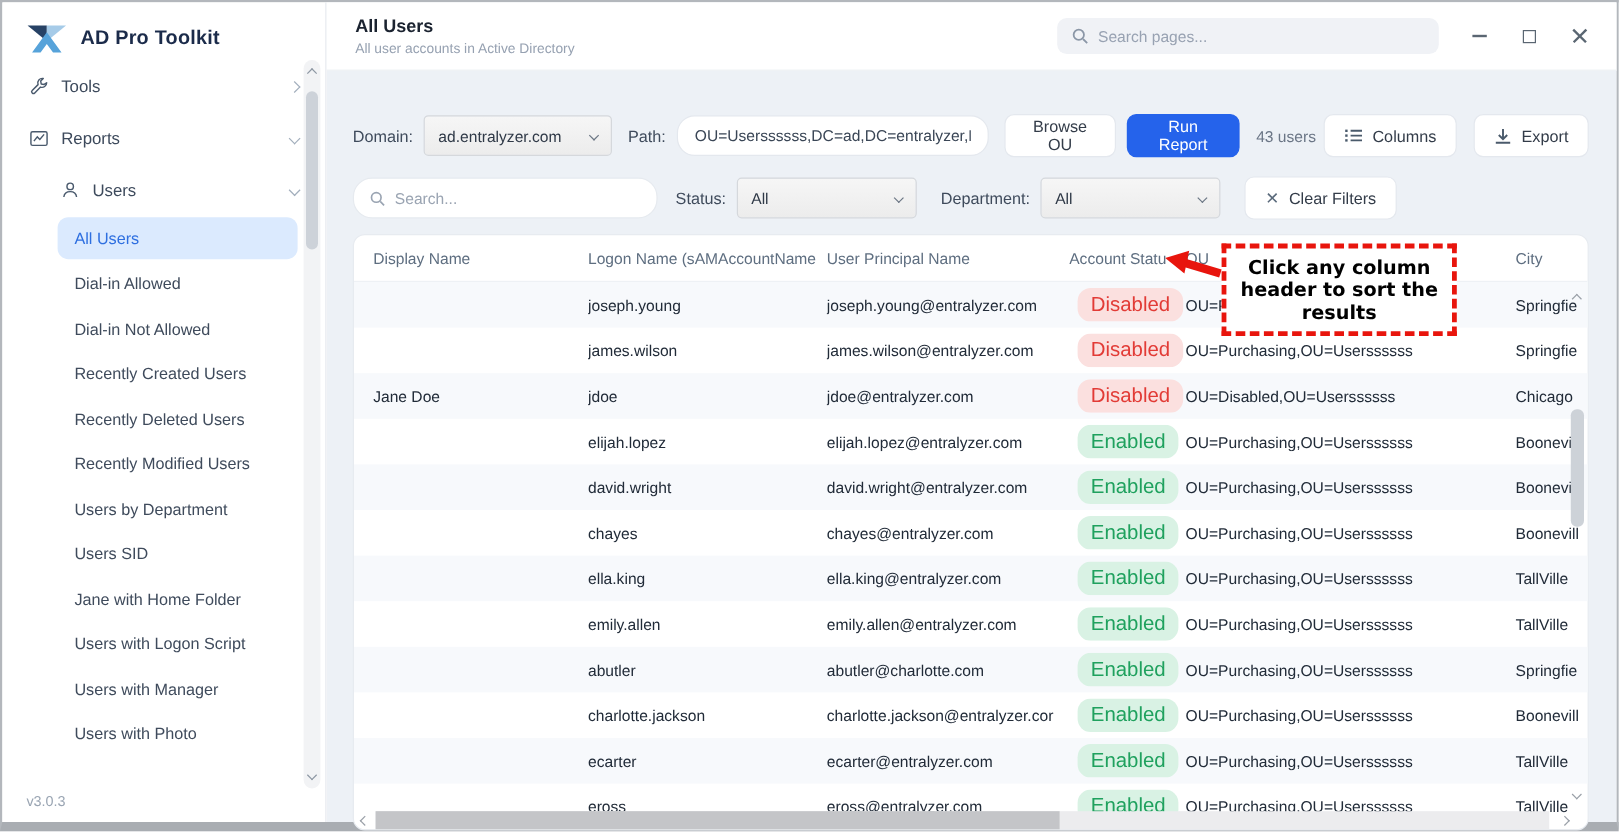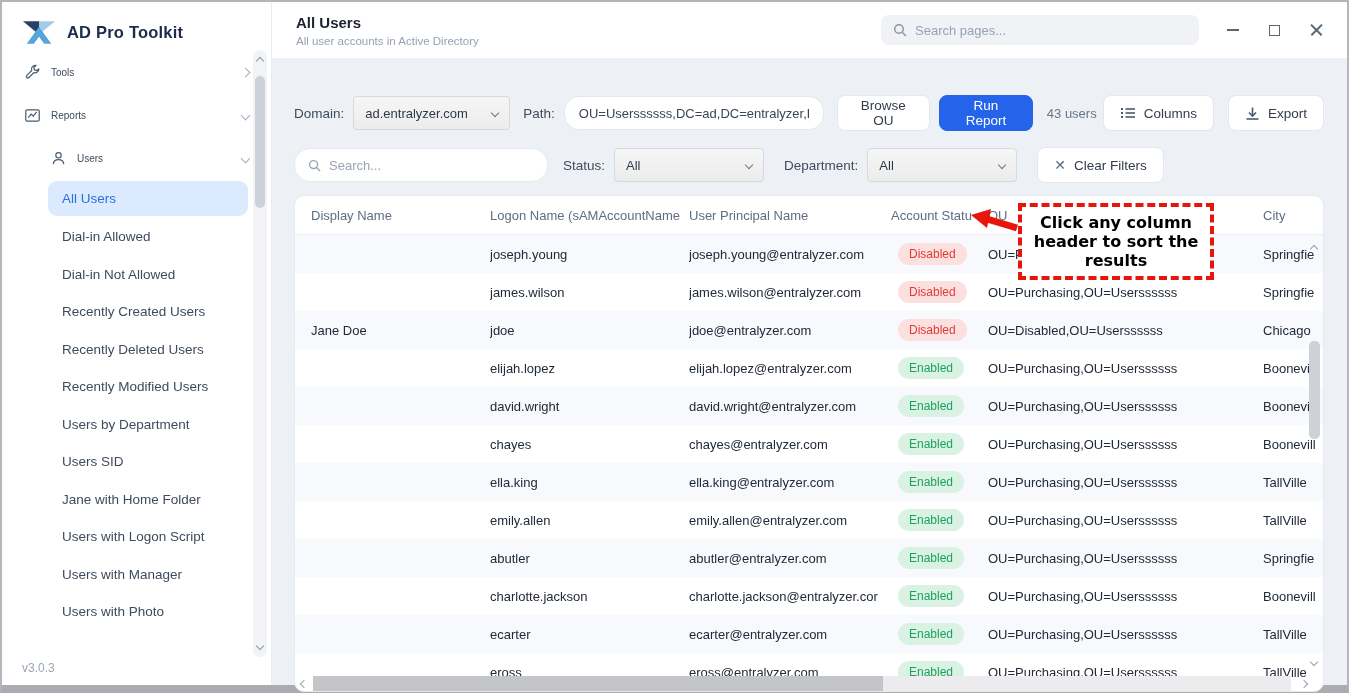--- a/index.html
+++ b/index.html
@@ -5,21 +5,21 @@
   * { margin:0; padding:0; box-sizing:border-box; }
   html,body { width:1349px; height:693px; overflow:hidden; }
   body { font-family:"Liberation Sans", sans-serif; background:#fff; }
 
   .frame { width:1349px; height:693px; border:2px solid #b3b7bc; border-bottom:8px solid #a9adb2; display:flex; background:#fff; }
 
   
   .sidebar { width:270px; flex-shrink:0; background:#fff; border-right:1px solid #e9ecf0; position:relative; }
   .brand { display:flex; align-items:center; gap:11px; padding:16px 0 0 20px; }
   .brand-name { font-size:16.5px; font-weight:bold; color:#1b2b4a; letter-spacing:.2px; }
-  .nav-row { height:30px; display:flex; align-items:center; padding:0 22px; margin-top:13px; font-size:10px; color:#3d4a5c; cursor:default; }
+  .nav-row { height:30px; display:flex; align-items:center; padding:0 22px; margin-top:13px; font-size:14px; color:#3d4a5c; cursor:default; }
   .nav-row:first-of-type { margin-top:10px; }
   .nav-row .nicon { width:17px; height:17px; margin-right:10px; flex-shrink:0; }
   .nav-row.indent { padding-left:48px; }
   .nav-row .spacer { margin-left:auto; }
   .chev { width:7px; height:7px; border-right:1.6px solid #a2aebc; border-bottom:1.6px solid #a2aebc; display:inline-block; }
   .chev.right { transform:rotate(-45deg); }
   .chev.down  { transform:rotate(45deg); }
   .subitems { margin-top:8px; }
   .subitem { height:37.5px; display:flex; align-items:center; padding-left:60px; font-size:13.5px; color:#3f4b5c; white-space:nowrap; cursor:default; }
   .subitem.selected { margin-left:46px; width:200px; padding-left:14px; height:35px; margin-bottom:2px; background:#dbeafe; color:#2e6fe0; border-radius:9px; }
@@ -72,21 +72,21 @@
   .thead { display:flex; align-items:center; height:39px; color:#5e6e80; font-size:13px; border-bottom:1px solid #eef1f5; }
   .trow { display:flex; align-items:center; height:38px; font-size:13px; color:#212b38; }
   .tbody .trow:nth-child(odd) { background:#f7f9fc; }
   .col { white-space:nowrap; overflow:hidden; flex-shrink:0; }
   .c1 { width:195px; padding-left:16px; }
   .c2 { width:199px; }
   .c3 { width:202px; }
   .c4 { width:97px; }
   .c5 { width:275px; }
   .c6 { flex:1; min-width:0; flex-shrink:1; }
-  .badge { display:inline-block; margin-left:7px; padding:4px 11px; border-radius:11px; font-size:12px; }
+  .badge { display:inline-block; margin-left:7px; padding:4px 11px; border-radius:11px; font-size:17px; }
   .badge-red { background:#fbe0df; color:#e23b36; }
   .badge-green { background:#d9f2e4; color:#1fa15e; }
 
   
   .annotation { position:absolute; left:723px; top:7px; width:196px; height:77px; background:#fff; border:4px dashed #e8150d; z-index:6; display:flex; align-items:center; justify-content:center; text-align:center; padding:2px 6px; font-family:"DejaVu Sans", sans-serif; font-weight:bold; font-size:16px; line-height:1.2; color:#000; }
   .ann-arrow { position:absolute; left:676px; top:12px; z-index:7; }
 
   
   .vchev { position:absolute; right:6px; width:6px; height:6px; border-right:1.4px solid #9aa0a8; border-bottom:1.4px solid #9aa0a8; z-index:4; }
   .vchev.up { top:50px; transform:rotate(-135deg); }
@@ -365,21 +365,21 @@
             <div class="col c1"></div>
             <div class="col c2">emily.allen</div>
             <div class="col c3">emily.allen@entralyzer.com</div>
             <div class="col c4"><span class="badge badge-green">Enabled</span></div>
             <div class="col c5">OU=Purchasing,OU=Userssssss</div>
             <div class="col c6">TallVille</div>
           </div>
           <div class="trow">
             <div class="col c1"></div>
             <div class="col c2">abutler</div>
-            <div class="col c3">abutler@entralyzer.com</div>
+            <div class="col c3">abutler@charlotte.com</div>
             <div class="col c4"><span class="badge badge-green">Enabled</span></div>
             <div class="col c5">OU=Purchasing,OU=Userssssss</div>
             <div class="col c6">Springfie</div>
           </div>
           <div class="trow">
             <div class="col c1"></div>
             <div class="col c2">charlotte.jackson</div>
             <div class="col c3">charlotte.jackson@entralyzer.cor</div>
             <div class="col c4"><span class="badge badge-green">Enabled</span></div>
             <div class="col c5">OU=Purchasing,OU=Userssssss</div>

